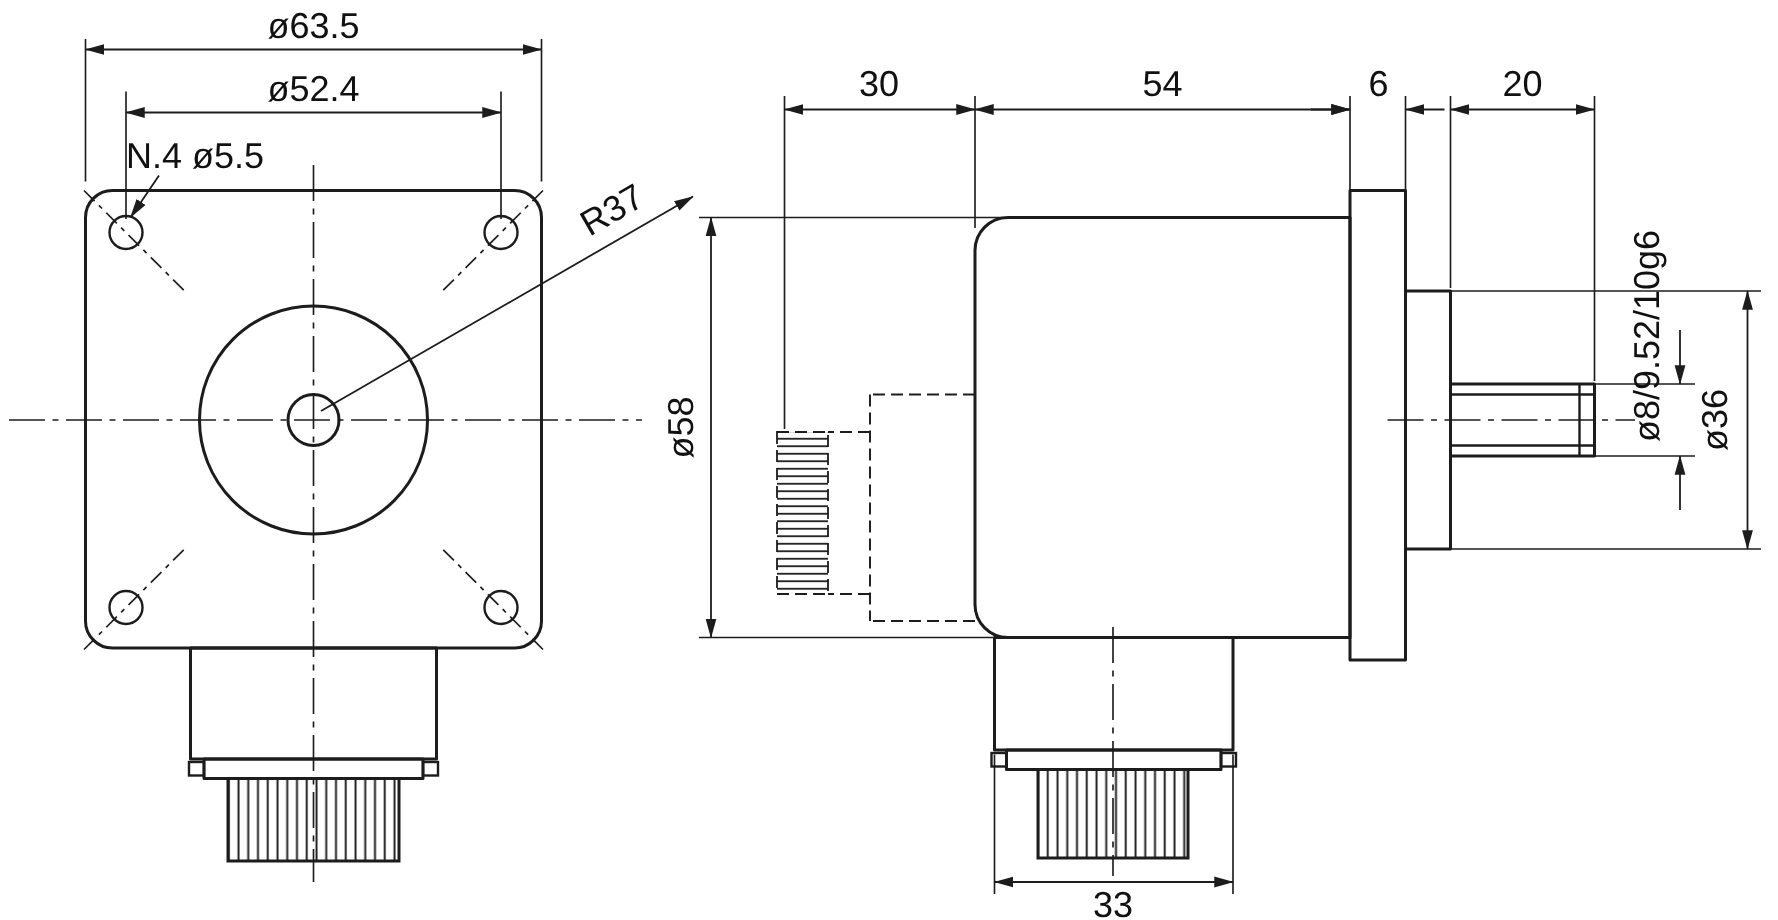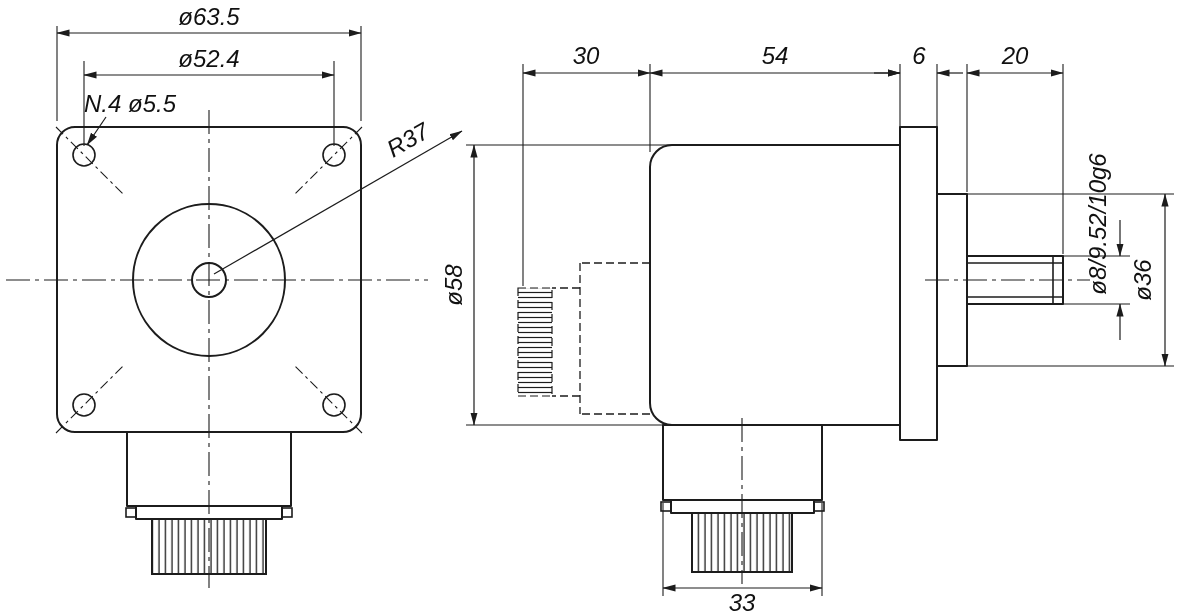--- a/index.html
+++ b/index.html
@@ -1,17 +1,17 @@
 <!DOCTYPE html>
 <html><head>
 <meta charset="utf-8">
 <title>Encoder Dimension Drawing</title>
 <style>
   html,body { margin:0; padding:0; background:#ffffff; }
-  .stage { position:relative; width:1185px; height:613px; background:#ffffff; overflow:hidden;font-style:italic; }
+  .stage { position:relative; width:1185px; height:613px; background:#ffffff; overflow:hidden; }
   svg { display:block; }
   .ol      { fill:none; stroke:#1c1c1c; stroke-width:2;   stroke-linejoin:round; }
   .ol-thin { fill:none; stroke:#1c1c1c; stroke-width:1.6; }
   .dim     { fill:none; stroke:#1c1c1c; stroke-width:1.2; }
   .ext     { fill:none; stroke:#1c1c1c; stroke-width:1.1; }
   .cl      { fill:none; stroke:#1c1c1c; stroke-width:1.1; stroke-dasharray:24 5 4 5; }
   .cl2     { fill:none; stroke:#1c1c1c; stroke-width:1.1; stroke-dasharray:10 4 3 4; }
   .hid     { fill:none; stroke:#1c1c1c; stroke-width:1.3; stroke-dasharray:8 4; }
   .thr     { stroke:#1c1c1c; stroke-width:2; }
   .hthr    { stroke:#1c1c1c; stroke-width:1.2; stroke-dasharray:8 4; }

